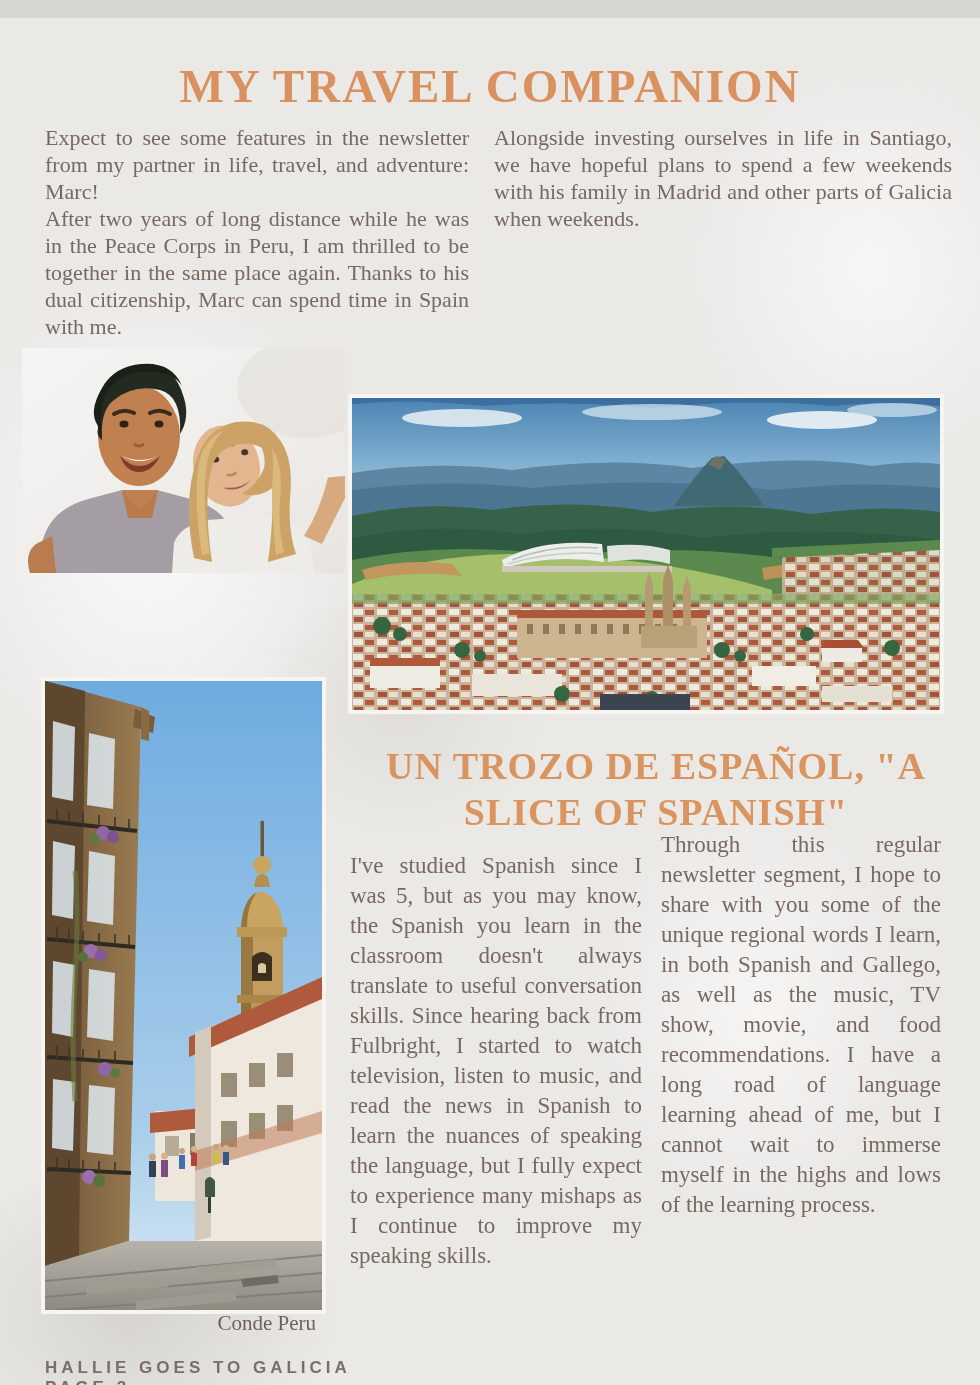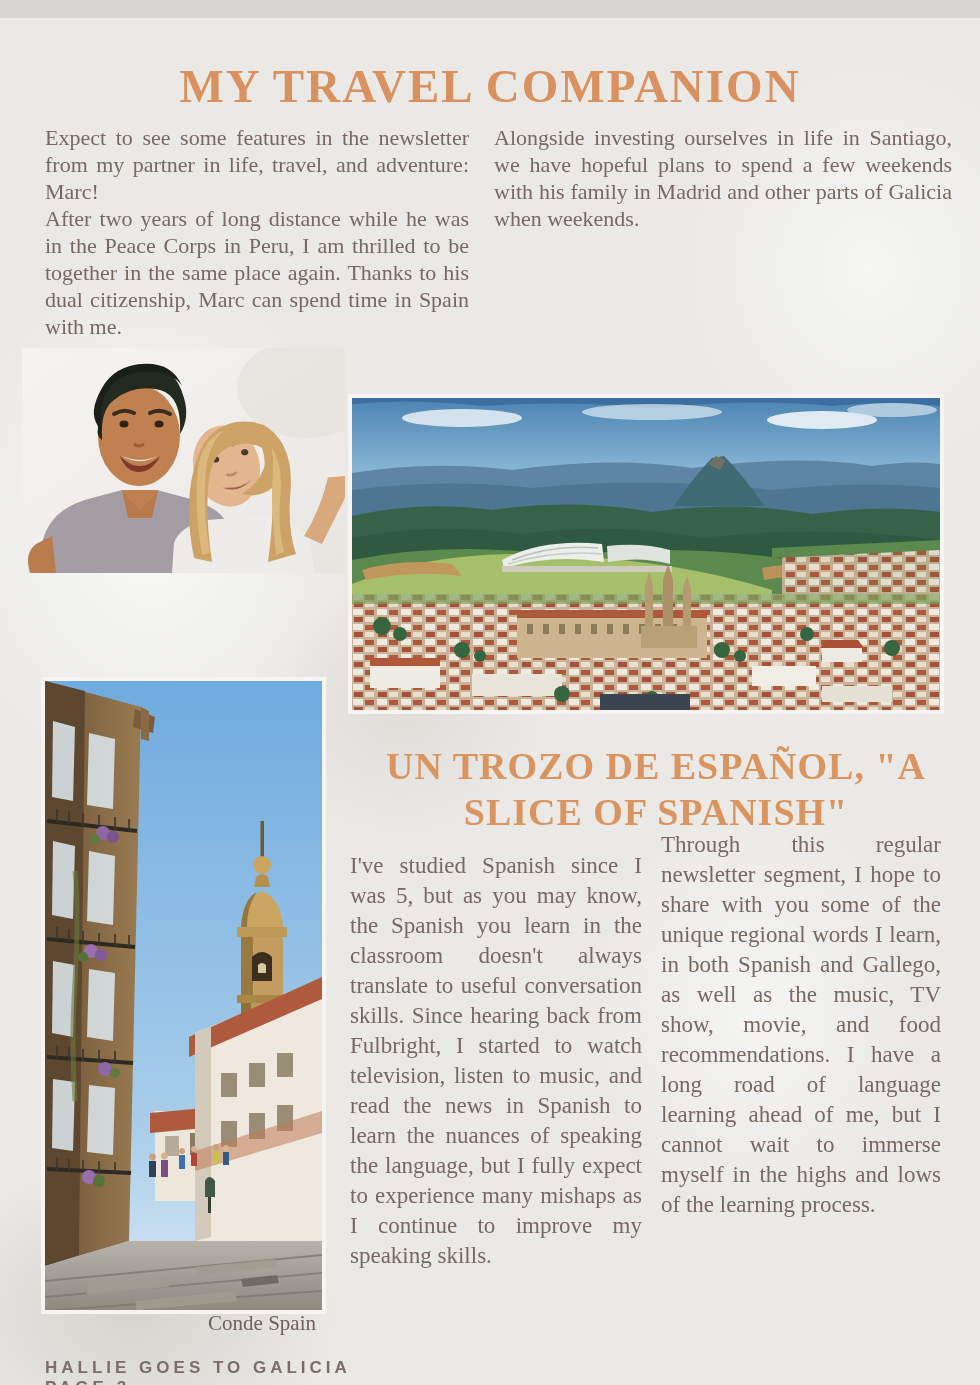--- a/index.html
+++ b/index.html
@@ -371,21 +371,21 @@
           <circle cx="137" cy="470" r="3" fill="#caa27d"></circle>
         <rect x="146" y="472" width="6" height="13" fill="#b0433c"></rect>
           <circle cx="149" cy="468" r="3" fill="#d8b28c"></circle>
         <rect x="168" y="470" width="6" height="13" fill="#c9c24a"></rect>
           <circle cx="171" cy="466" r="3" fill="#caa27d"></circle>
         <rect x="178" y="471" width="6" height="13" fill="#355a83"></rect>
           <circle cx="181" cy="467" r="3" fill="#d8b28c"></circle>
       </g>
     </svg>
   </div>
-  <div class="caption cap-conde">Conde Spain</div>
+  <div class="caption cap-conde">Conde Peru</div>
 
   <h2 class="title2">UN TROZO DE ESPAÑOL, "A SLICE OF SPANISH"</h2>
 
   <div class="col lower col-bl">
     <p>I've studied Spanish since I was 5, but as you may know, the Spanish you learn in the classroom doesn't always translate to useful conversation skills. Since hearing back from Fulbright, I started to watch television, listen to music, and read the news in Spanish to learn the nuances of speaking the language, but I fully expect to experience many mishaps as I continue to improve my speaking skills.</p>
   </div>
   <div class="col lower col-br">
     <p>Through this regular newsletter segment, I hope to share with you some of the unique regional words I learn, in both Spanish and Gallego, as well as the music, TV show, movie, and food recommendations. I have a long road of language learning ahead of me, but I cannot wait to immerse myself in the highs and lows of the learning process.</p>
   </div>
 

